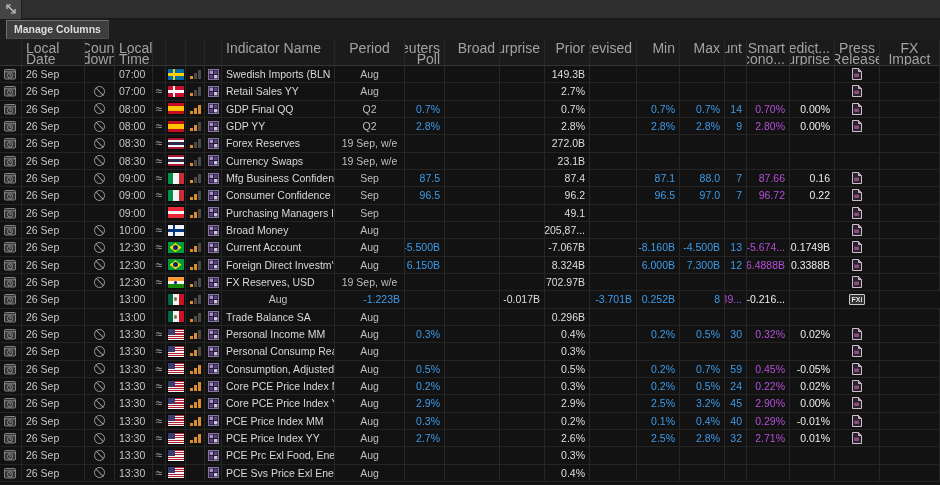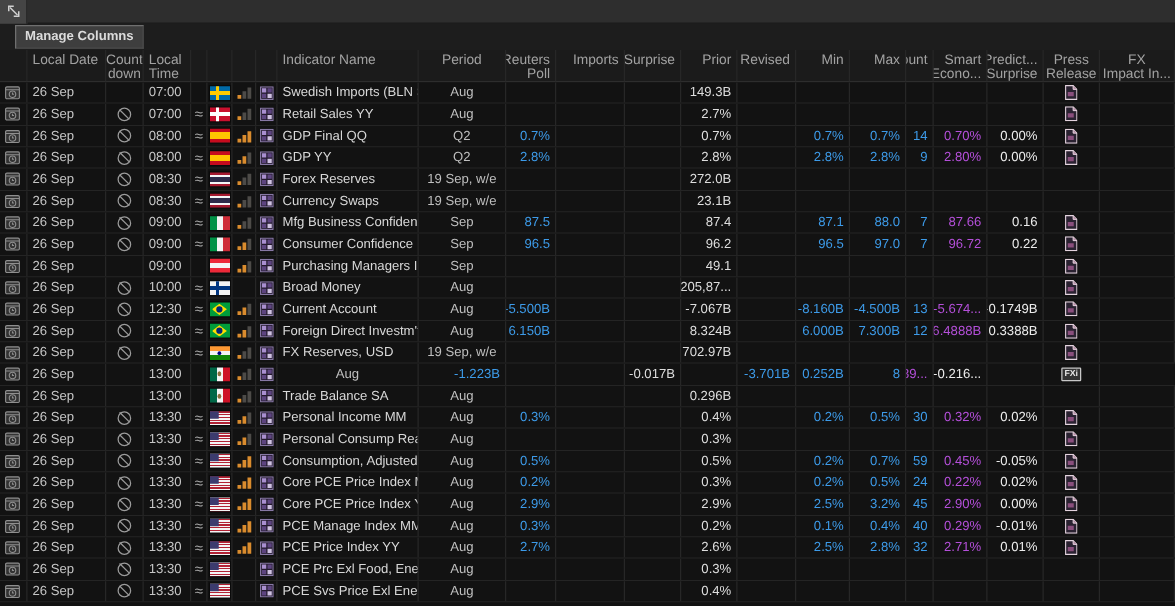--- a/index.html
+++ b/index.html
@@ -8,35 +8,35 @@
   #app { width:940px; height:485px; background:#141414; position:relative;
          --cols: 22px 63px 30px 38px 13px 20px 19px 17px 113px 70px 40px 55px 45px 45px 47px 43px 45px 22px 43px 45px 45px 60px;
          --border:#272727; }
 
   
   .titlebar { height:19px; background:#2e2e2e; display:flex; align-items:center; border-bottom:1px solid #1a1a1a; }
   .expand-box { width:22px; height:19px; background:#454545; display:flex; align-items:center; justify-content:center; border-right:1px solid #222; cursor:pointer; }
   .title-text { color:#dcdcdc; font-size:11px; font-weight:bold; padding-left:8px; letter-spacing:.2px; }
 
   
-  .toolbar { height:21px; background:#1d1d1d; display:flex; align-items:center; padding-left:12px; }
+  .toolbar { height:21px; background:#1d1d1d; display:flex; align-items:center; padding-left:6px; }
   .btn { background:#3e3e3e; border:1px solid #6f6f6f; border-bottom-color:#4a4a4a; border-right-color:#4a4a4a;
          color:#dcdcdc; font-size:10.5px; font-family:"Liberation Sans",sans-serif; font-weight:bold;
          padding:2px 7px 3px; cursor:pointer; }
 
   
   .grid-row { display:grid; grid-template-columns:var(--cols); width:940px; }
   .cell { border-right:1px solid var(--border); overflow:hidden; white-space:nowrap;
           display:flex; align-items:center; padding:0 4px; font-size:10.5px; color:#c8c8c8; }
   .cell.center { justify-content:center; padding:0 1px; }
   .cell.right  { justify-content:flex-end; }
 
   
   .thead { background:#1b1b1b; border-bottom:1px solid #343434; }
-  .thead .cell { color:#a2a2a2; font-size:11px; height:25px; align-items:flex-start; padding-top:3px;
+  .thead .cell { color:#a2a2a2; font-size:14px; height:25px; align-items:flex-start; padding-top:3px;
                  white-space:pre-line; line-height:11px; cursor:pointer; }
   .thead .cell.right { text-align:right; }
   .thead .cell.center { text-align:center; }
 
   
   .tbody { background:#121212; }
   .body-row { height:17.33px; border-bottom:1px solid #242424; background:#121212; cursor:default; }
   .body-row .cell { height:100%; }
 
   .v-date { color:#c6c6c6; }
@@ -120,21 +120,21 @@
     <div class="cell">Local
 Time</div>
     <div class="cell center"></div>
     <div class="cell center"></div>
     <div class="cell center"></div>
     <div class="cell center"></div>
     <div class="cell">Indicator Name</div>
     <div class="cell center">Period</div>
     <div class="cell right">Reuters
 Poll</div>
-    <div class="cell right">Imports</div>
+    <div class="cell right">Broad</div>
     <div class="cell right">Surprise</div>
     <div class="cell right">Prior</div>
     <div class="cell right">Revised</div>
     <div class="cell right">Min</div>
     <div class="cell right">Max</div>
     <div class="cell right">Count</div>
     <div class="cell right">Smart
 Econo...</div>
     <div class="cell right">Predict...
 Surprise</div>
@@ -1353,21 +1353,21 @@
     </div>
     <div class="cell center icon-btn">
       <svg width="11" height="11" viewBox="0 0 11 11">
         <rect x="0.5" y="0.5" width="10" height="10" fill="#241b2e" stroke="#8f7fae" stroke-width="0.9"></rect>
         <rect x="1.6" y="1.6" width="3.4" height="3.4" fill="#a98fd0"></rect>
         <rect x="6" y="1.6" width="3.4" height="3.4" fill="#5d4480"></rect>
         <rect x="1.6" y="6" width="3.4" height="3.4" fill="#5d4480"></rect>
         <rect x="6" y="6" width="3.4" height="3.4" fill="#cfc2e2"></rect>
       </svg>
     </div>
-    <div class="cell v-name">PCE Manage Index MM</div>
+    <div class="cell v-name">PCE Price Index MM</div>
     <div class="cell v-period">Aug</div>
     <div class="cell right blue">0.3%</div>
     <div class="cell right white"></div>
     <div class="cell right white"></div>
     <div class="cell right v-prior">0.2%</div>
     <div class="cell right v-prior"></div>
     <div class="cell right blue">0.1%</div>
     <div class="cell right blue">0.4%</div>
     <div class="cell right blue">40</div>
     <div class="cell right purple">0.29%</div>

